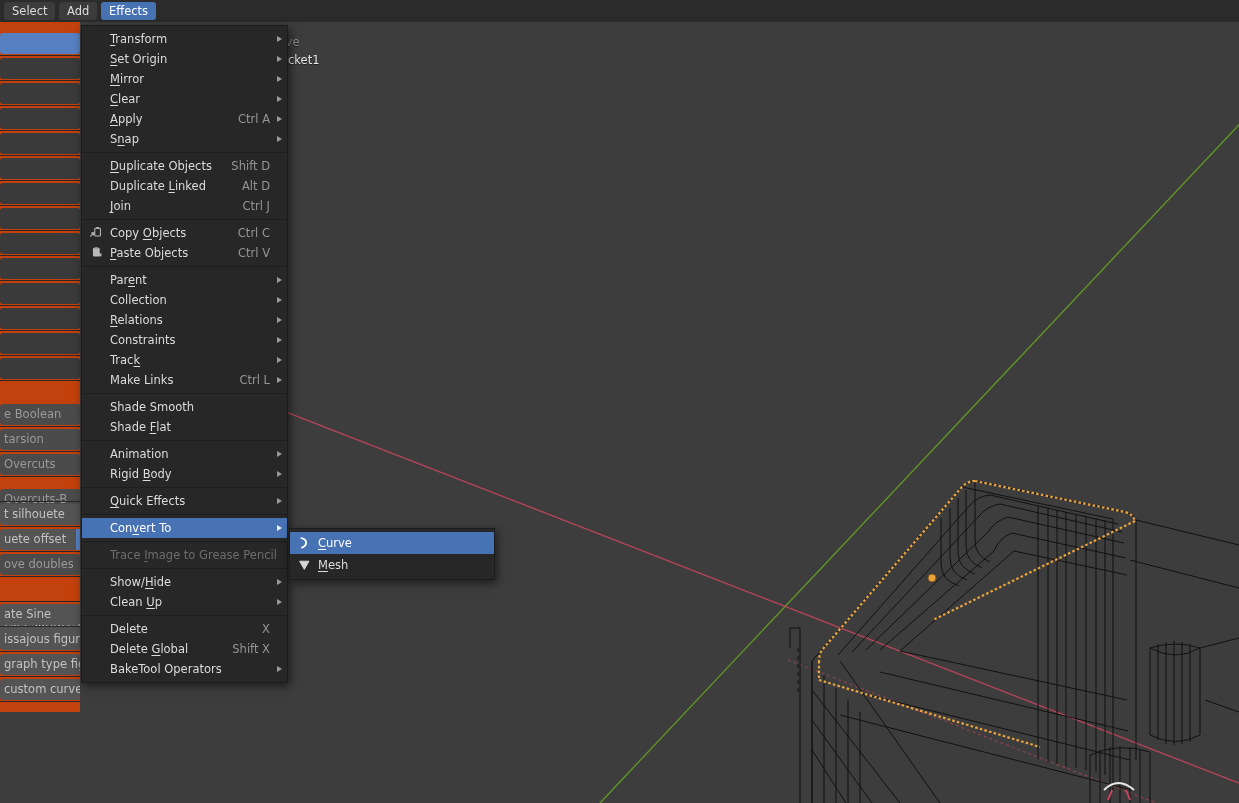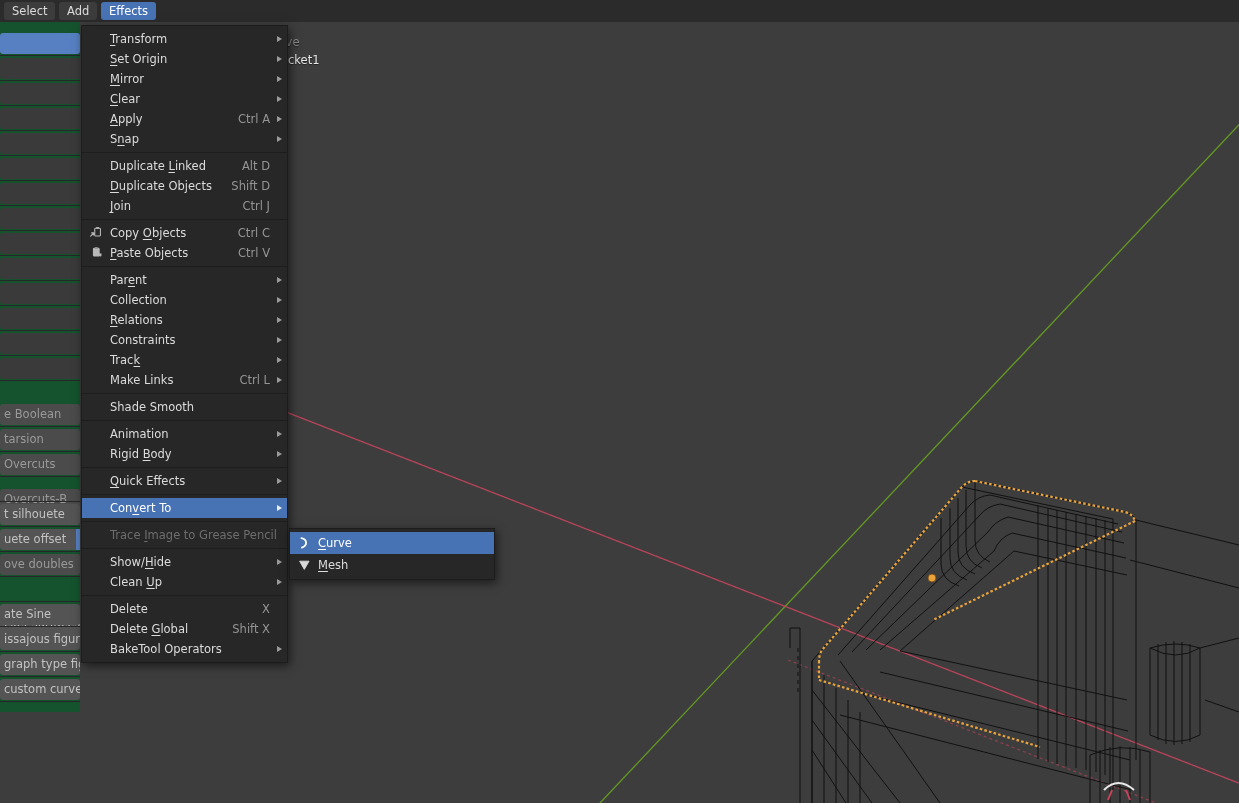--- a/index.html
+++ b/index.html
@@ -23,21 +23,21 @@
     color: #8b8b8b;
     font-size: 11.5px;
     white-space: nowrap;
     text-shadow: 0 1px 1px rgba(0,0,0,.5);
   }
   .vp-text.bright { color: #e8e8e8; }
 
   
   .left-panel {
     position: absolute; left: 0; top: 22px; width: 80px; height: 690px;
-    background: #14532d;
+    background: #c2410c;
     overflow: hidden;
   }
   .lp-row {
     position: absolute; left: 0; width: 80px; height: 21px;
     background: #545454;
     border-radius: 3px;
     color: #c2c2c2;
     font-size: 11.5px;
     line-height: 21px;
     padding-left: 4px;
@@ -313,22 +313,22 @@
   <div class="softblock"></div>
 
   <div class="menu" id="object-menu">
       <div class="mi"><span><span class="underline">T</span>ransform</span><span class="arrow"></span></div>
       <div class="mi"><span><span class="underline">S</span>et Origin</span><span class="arrow"></span></div>
       <div class="mi"><span><span class="underline">M</span>irror</span><span class="arrow"></span></div>
       <div class="mi"><span><span class="underline">C</span>lear</span><span class="arrow"></span></div>
       <div class="mi"><span><span class="underline">A</span>pply</span><span class="sc" style="right: 17px;">Ctrl A</span><span class="arrow"></span></div>
       <div class="mi"><span>S<span class="underline">n</span>ap</span><span class="arrow"></span></div>
       <div class="msep"></div>
+      <div class="mi"><span><span class="underline">D</span>uplicate Objects</span><span class="sc">Shift D</span></div>
       <div class="mi"><span>Duplicate <span class="underline">L</span>inked</span><span class="sc">Alt D</span></div>
-      <div class="mi"><span><span class="underline">D</span>uplicate Objects</span><span class="sc">Shift D</span></div>
       <div class="mi"><span><span class="underline">J</span>oin</span><span class="sc">Ctrl J</span></div>
       <div class="msep"></div>
       <div class="mi"><span class="ico">
           <svg viewBox="0 0 16 16" width="15" height="14">
             <rect x="6" y="2.5" width="6.5" height="9" rx="1" fill="none" stroke="#b9b9b9" stroke-width="1.2"></rect>
             <rect x="7.6" y="1.2" width="3.3" height="2" rx=".6" fill="#b9b9b9"></rect>
             <path d="M1.3 11.5 L5 7.8 M5 7.8 L2.4 7.8 M5 7.8 L5 10.4" stroke="#b9b9b9" stroke-width="1.3" fill="none" stroke-linecap="round"></path>
           </svg>
         </span><span>Copy <span class="underline">O</span>bjects</span><span class="sc">Ctrl C</span></div>
       <div class="mi"><span class="ico">
@@ -340,20 +340,21 @@
         </span><span><span class="underline">P</span>aste Objects</span><span class="sc">Ctrl V</span></div>
       <div class="msep"></div>
       <div class="mi"><span>Par<span class="underline">e</span>nt</span><span class="arrow"></span></div>
       <div class="mi"><span>Collection</span><span class="arrow"></span></div>
       <div class="mi"><span><span class="underline">R</span>elations</span><span class="arrow"></span></div>
       <div class="mi"><span>Constraints</span><span class="arrow"></span></div>
       <div class="mi"><span>Trac<span class="underline">k</span></span><span class="arrow"></span></div>
       <div class="mi"><span>Make Links</span><span class="sc" style="right: 17px;">Ctrl L</span><span class="arrow"></span></div>
       <div class="msep"></div>
       <div class="mi"><span>Shade Smooth</span></div>
+      <div class="mi"><span>Shade <span class="underline">F</span>lat</span></div>
       <div class="msep"></div>
       <div class="mi"><span>Animation</span><span class="arrow"></span></div>
       <div class="mi"><span>Rigid <span class="underline">B</span>ody</span><span class="arrow"></span></div>
       <div class="msep"></div>
       <div class="mi"><span><span class="underline">Q</span>uick Effects</span><span class="arrow"></span></div>
       <div class="msep"></div>
       <div class="mi hl"><span>Con<span class="underline">v</span>ert To</span><span class="arrow"></span></div>
       <div class="msep"></div>
       <div class="mi disabled"><span>Trace <span class="underline">I</span>mage to Grease Pencil</span></div>
       <div class="msep"></div>

